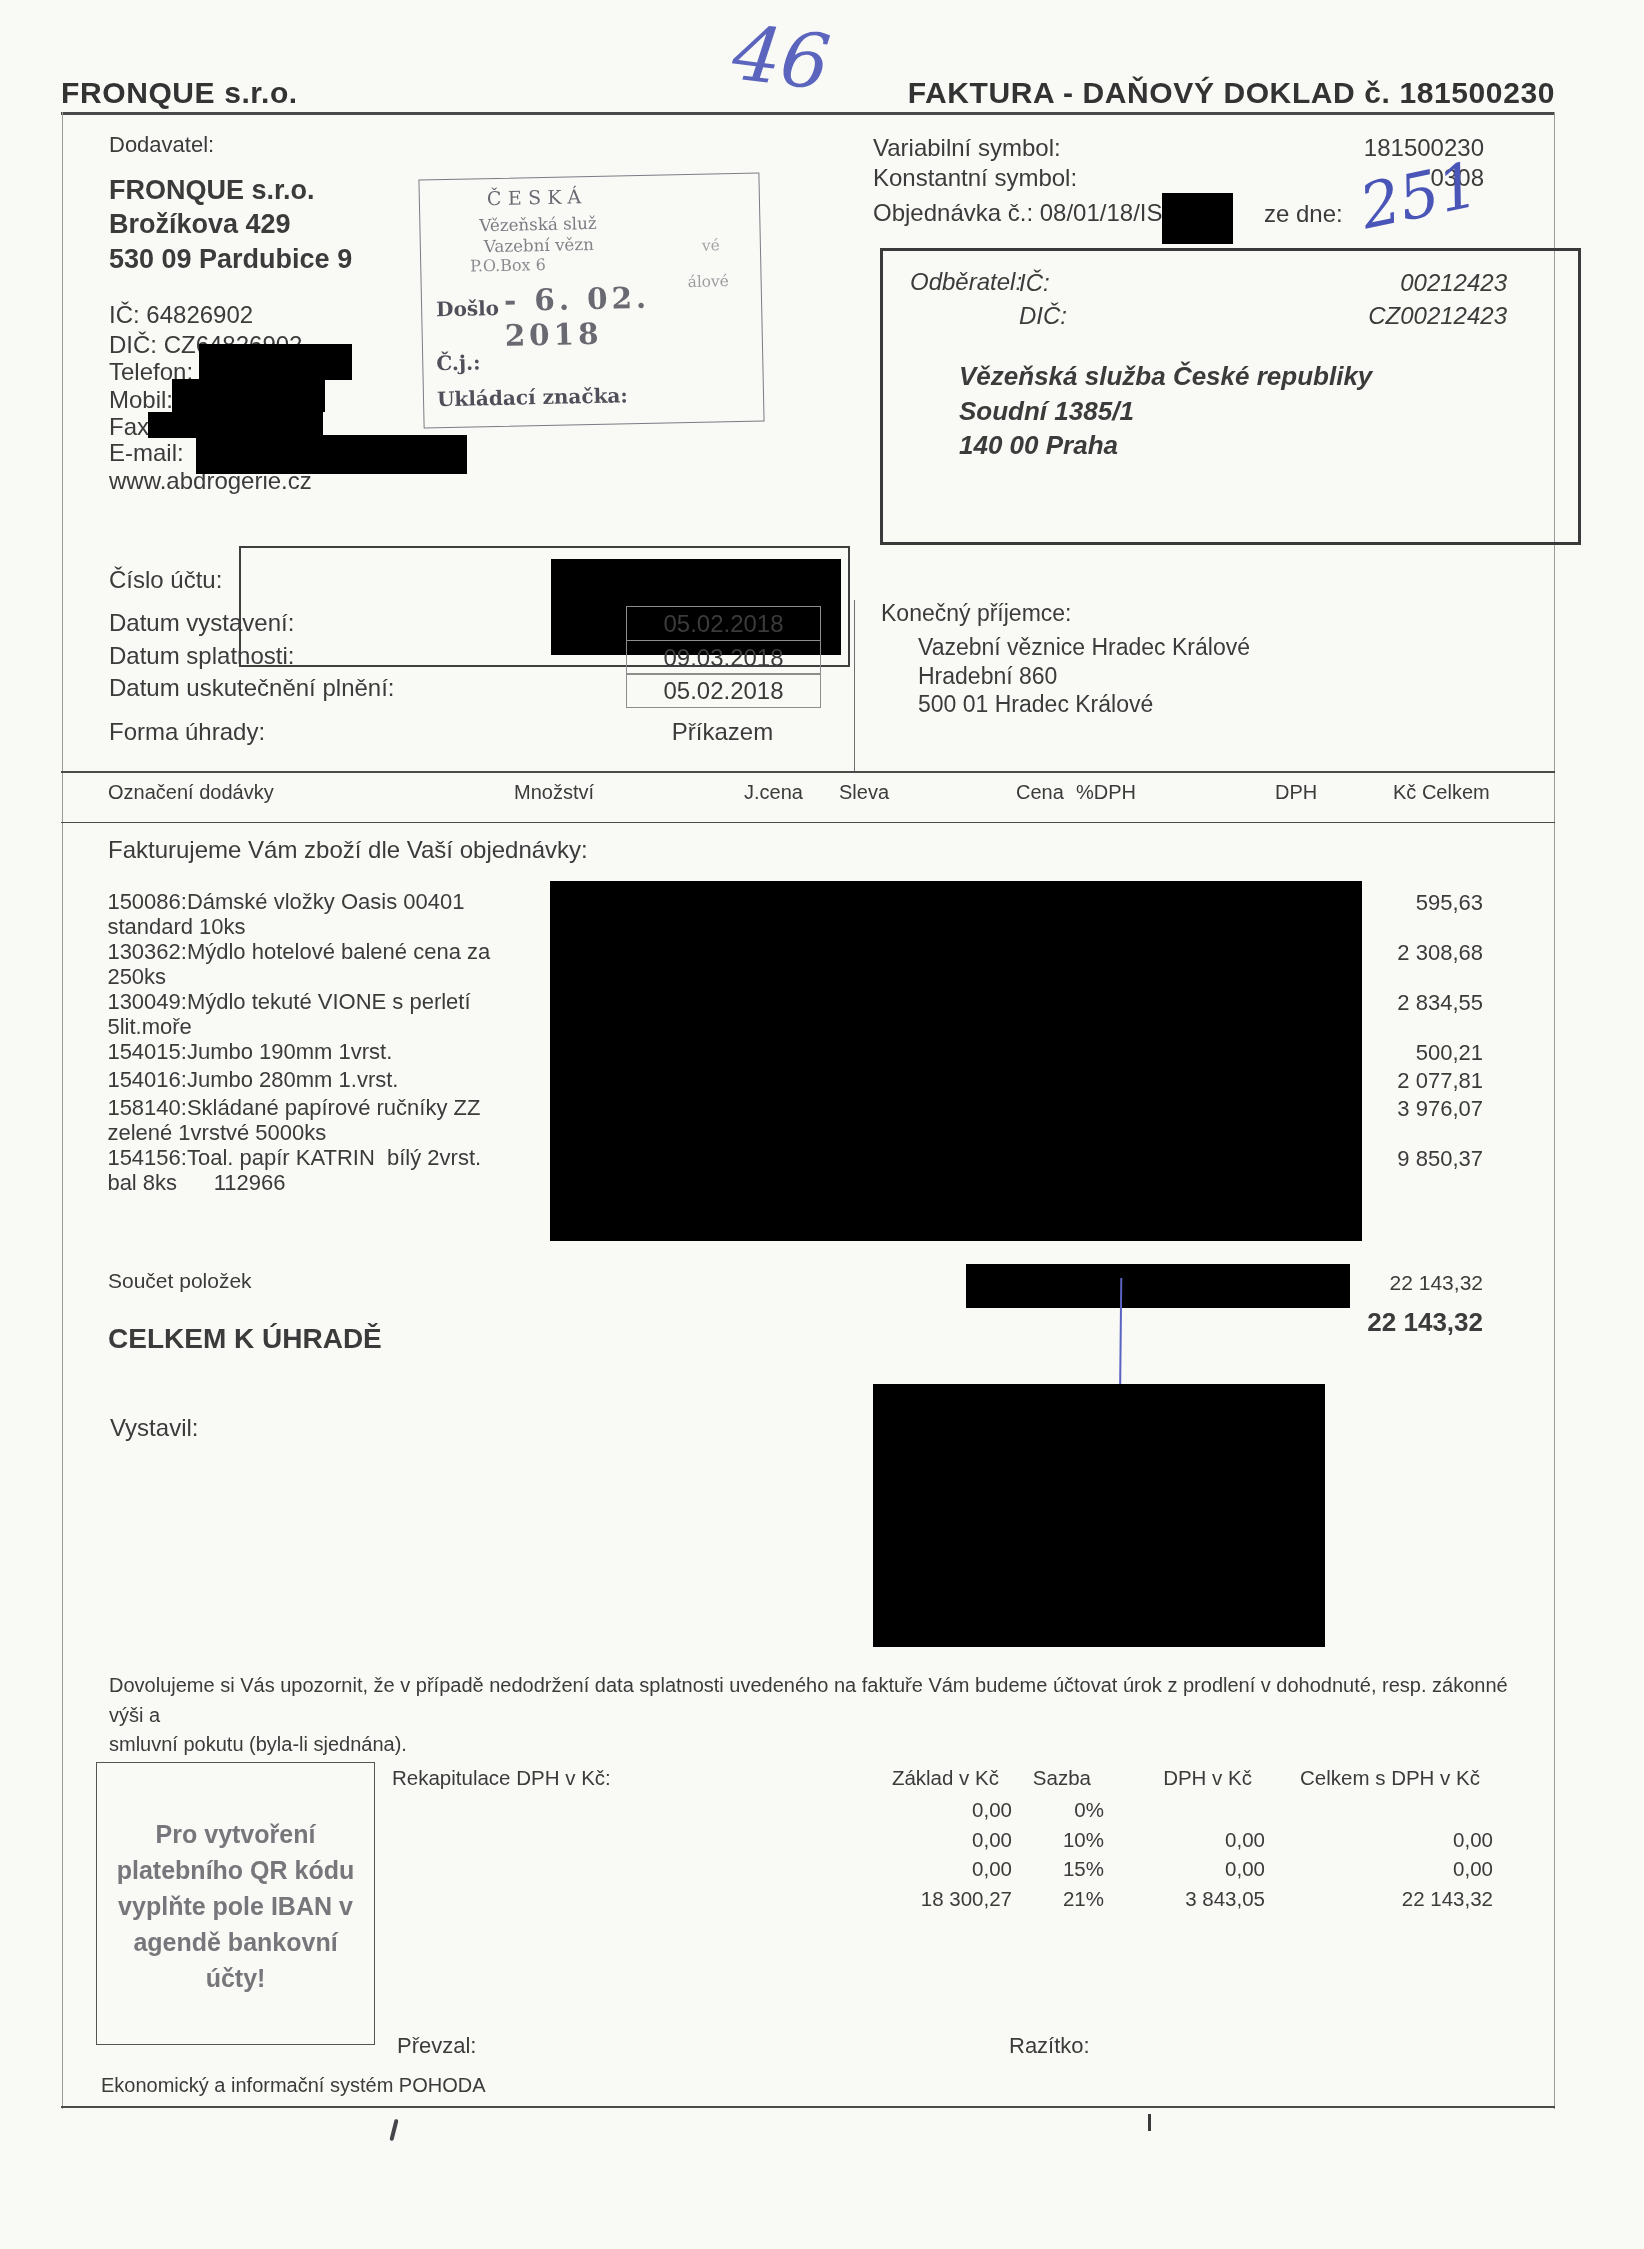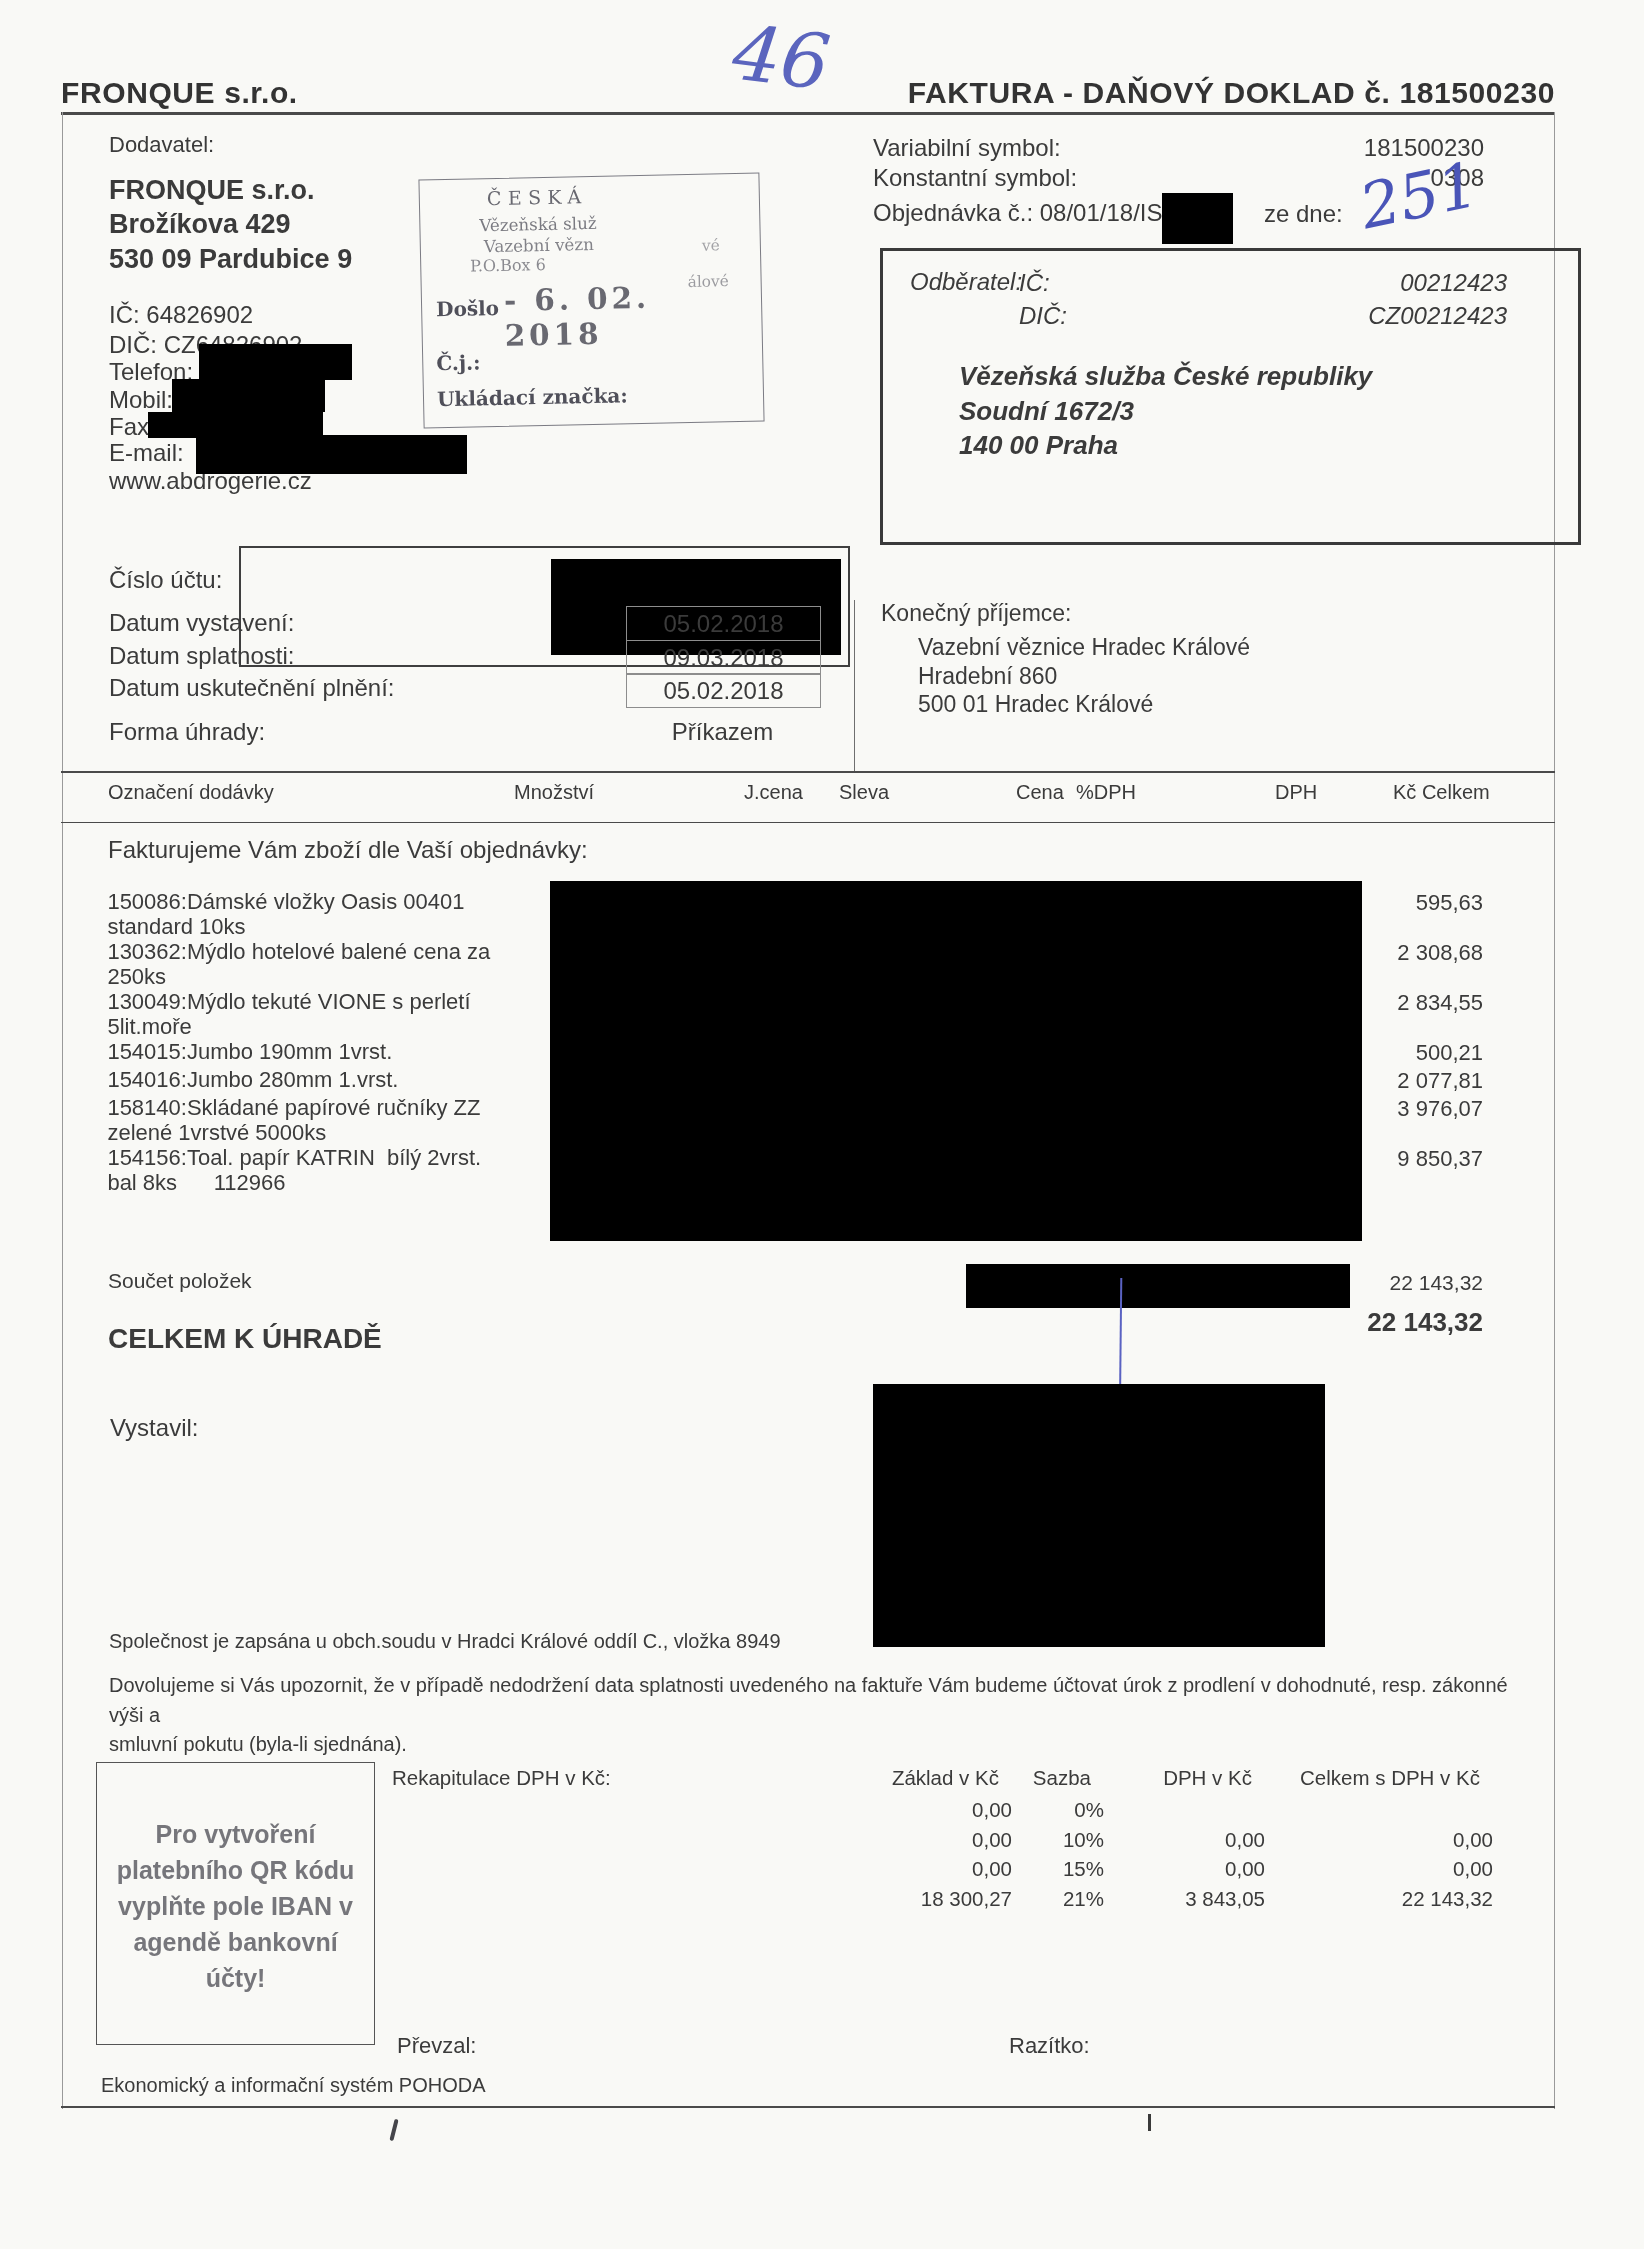--- a/index.html
+++ b/index.html
@@ -84,21 +84,21 @@
   <div class="abs lbl" style="left:1264px;top:200px;">ze dne:</div>
   <div class="abs pen" style="left:1360px;top:159px;font-size:62px;transform:rotate(-12deg);">251</div>
 
   <div class="abs" style="left:880px;top:248px;width:701px;height:297px;border:3.2px solid #3a3a3a;box-sizing:border-box;font-style:italic;">
     <div class="abs lbl" style="left:27px;top:16.7px;">Odběratel:</div>
     <div class="abs lbl" style="left:136px;top:18px;">IČ:</div>
     <div class="abs lbl r" style="right:71px;top:18px;">00212423</div>
     <div class="abs lbl" style="left:136px;top:51px;">DIČ:</div>
     <div class="abs lbl r" style="right:71px;top:51px;">CZ00212423</div>
     <div class="abs b" style="left:76px;top:110px;font-size:26px;">Vězeňská služba České republiky</div>
-    <div class="abs b" style="left:76px;top:145px;font-size:26px;">Soudní 1672/3</div>
+    <div class="abs b" style="left:76px;top:145px;font-size:26px;">Soudní 1385/1</div>
     <div class="abs b" style="left:76px;top:179px;font-size:26px;">140 00 Praha</div>
   </div>
   <div class="vline" style="left:854px;top:600px;height:171px;"></div>
 
   <div class="abs lbl" style="left:109px;top:566px;">Číslo účtu:</div>
   <div class="abs" style="left:239px;top:546px;width:611px;height:121px;border:2.6px solid #3f3f3f;box-sizing:border-box;"></div>
   <div class="redact" style="left:551px;top:559px;width:290px;height:96px;"></div>
 
   <div class="abs lbl" style="left:109px;top:609px;">Datum vystavení:</div>
   <div class="abs lbl" style="left:109px;top:642px;">Datum splatnosti:</div>
@@ -169,21 +169,20 @@
   <div class="abs r" style="right:161px;top:1271px;font-size:21px;">22 143,32</div>
   <div class="redact" style="left:966px;top:1264px;width:384px;height:44px;"></div>
   <div class="abs b" style="left:108px;top:1303px;font-size:28px;margin-top:20px;">CELKEM K ÚHRADĚ</div>
   <div class="abs b r" style="right:161px;top:1307px;font-size:26px;">22 143,32</div>
   <div class="rule" style="left:61px;top:1355px;"></div>
   <div class="abs" style="left:1119px;top:1278px;width:1.9px;height:245px;background:#5a62c2;transform:rotate(.6deg);"></div>
 
   <div class="abs lbl" style="left:110px;top:1414px;">Vystavil:</div>
   <div class="redact" style="left:873px;top:1384px;width:452px;height:263px;"></div>
 
-  <div class="abs small" style="left:109px;top:1630px;">Společnost je zapsána u obch.soudu v Hradci Králové oddíl C., vložka 8949</div>
   <div class="abs small" style="left:109px;top:1671px;line-height:29.5px;white-space:pre-line;width:1413px;">Dovolujeme si Vás upozornit, že v případě nedodržení data splatnosti uvedeného na faktuře Vám budeme účtovat úrok z prodlení v dohodnuté, resp. zákonné výši a
 smluvní pokutu (byla-li sjednána).</div>
   <div class="rule" style="left:61px;top:1740px;"></div>
 
   <div class="abs" style="left:96px;top:1762px;width:279px;height:283px;border:1.9px solid #555;box-sizing:border-box;">
     <div class="qrtext">Pro vytvoření
 platebního QR kódu
 vyplňte pole IBAN v
 agendě bankovní
 účty!</div>

